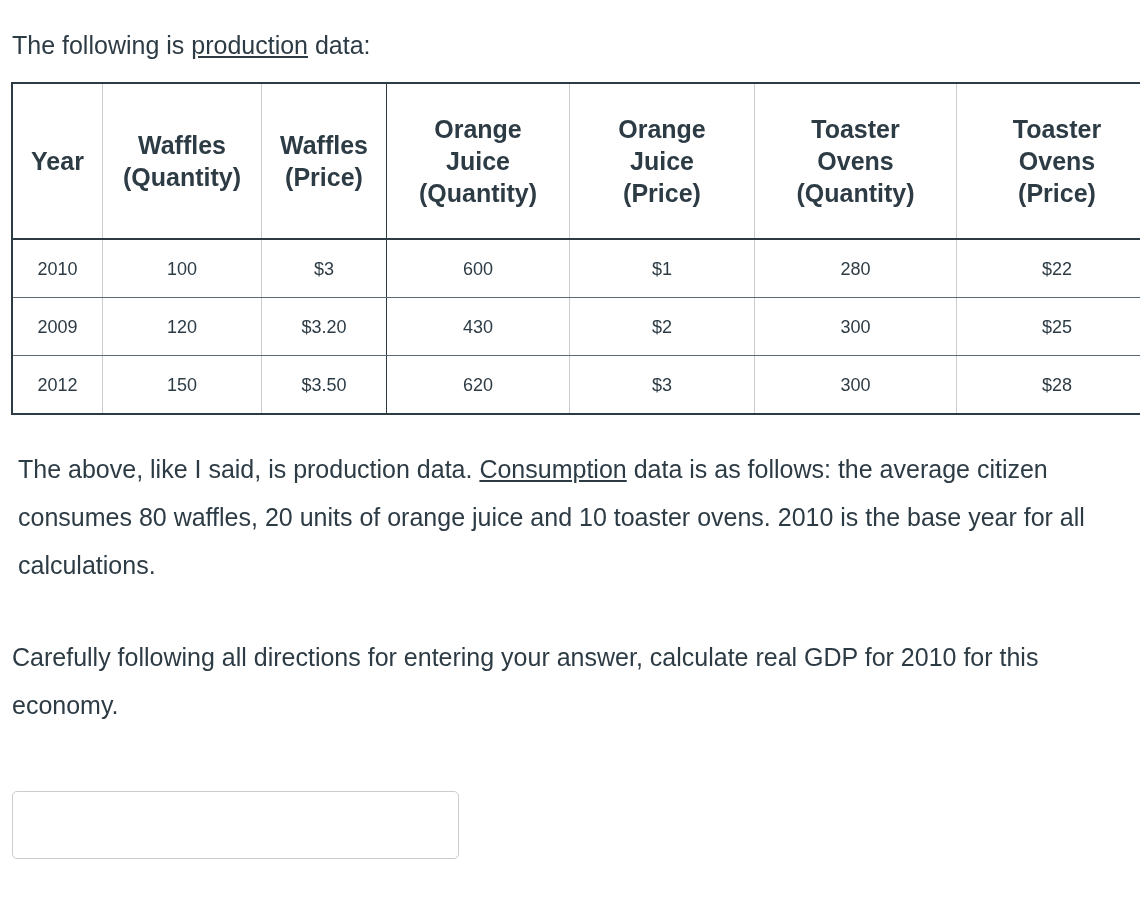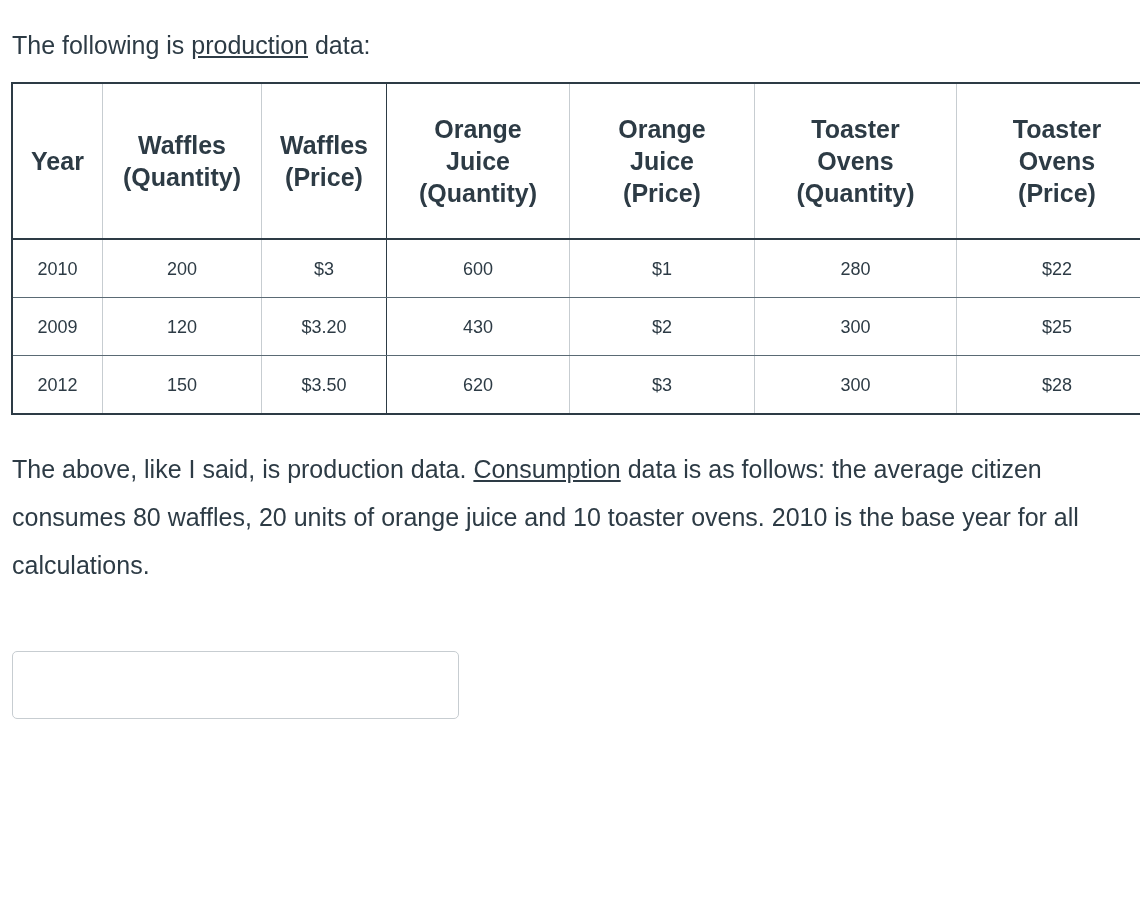--- a/index.html
+++ b/index.html
@@ -92,21 +92,21 @@
 
   
   .body-para {
     font-size: 25px;
     line-height: 48px;
     color: #2d3b45;
     margin: 0;
     padding: 0 14px 0 12px;
     font-weight: 400;
   }
-  .p-consumption { padding-top: 30px; }
+  .p-consumption { padding-top: 30px; margin-left: 6px; }
   .p-question    { padding-top: 44px; }
 
   
   .answer-row {
     padding: 62px 0 0 12px;
   }
   input.answer-box {
     box-sizing: border-box;
     width: 447px;
     height: 68px;
@@ -162,21 +162,21 @@
           <th class="c-top">
             <div>Toaster</div>
             <div>Ovens</div>
             <div>(Price)</div>
           </th>
         </tr>
       </thead>
       <tbody>
         <tr>
           <td class="c-year">2010</td>
-          <td class="c-wq">200</td>
+          <td class="c-wq">100</td>
           <td class="c-wp">$3</td>
           <td class="c-ojq">600</td>
           <td class="c-ojp">$1</td>
           <td class="c-toq">280</td>
           <td class="c-top">$22</td>
         </tr>
         <tr>
           <td class="c-year">2009</td>
           <td class="c-wq">120</td>
           <td class="c-wp">$3.20</td>
@@ -195,18 +195,19 @@
           <td class="c-top">$28</td>
         </tr>
       </tbody>
     </table>
   </div>
 
   <p class="body-para p-consumption">
     <span>The above, like I said, is production data.  </span><span class="u">Consumption</span><span> data is as follows: the average citizen consumes 80 waffles, 20 units of orange juice and 10 toaster ovens.  2010 is the base year for all calculations.</span>
   </p>
 
+  <p class="body-para p-question">Carefully following all directions for entering your answer, calculate real GDP for 2010 for this economy.</p>
 
   <div class="answer-row">
     <input class="answer-box" type="text" placeholder="" style="">
   </div>
 
 </div>
 
 </body></html>

